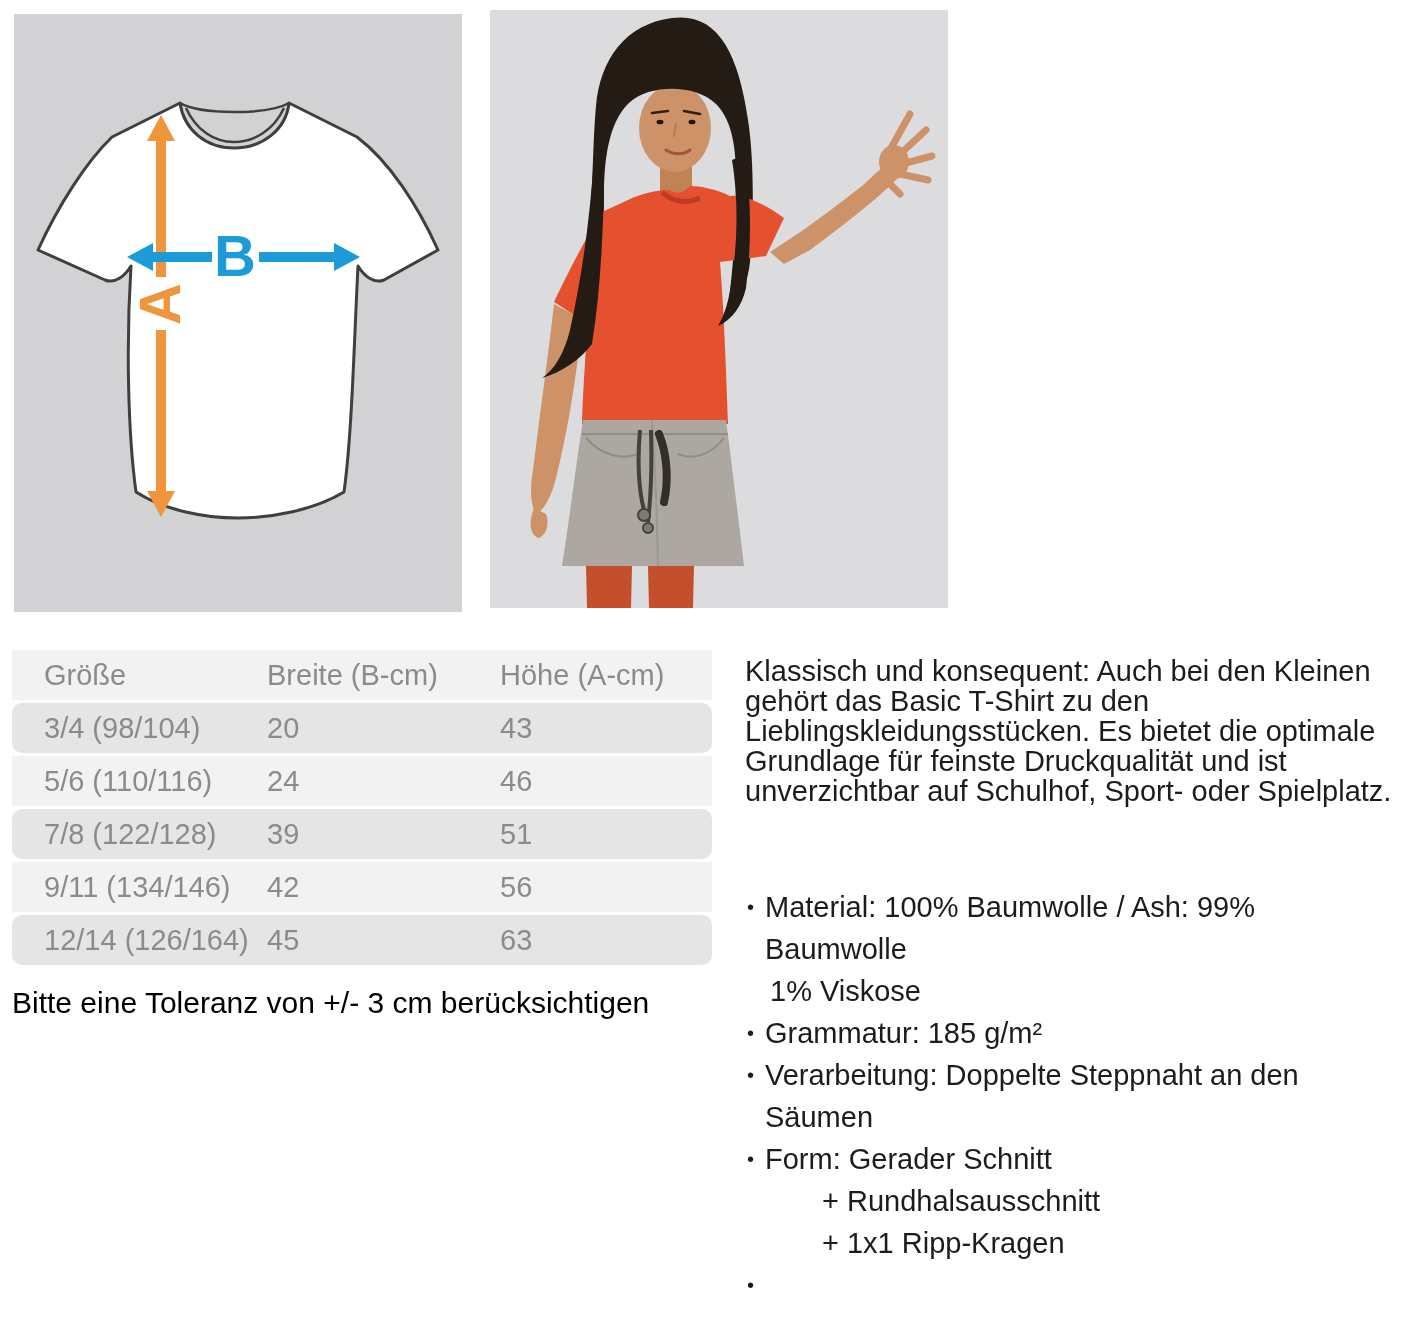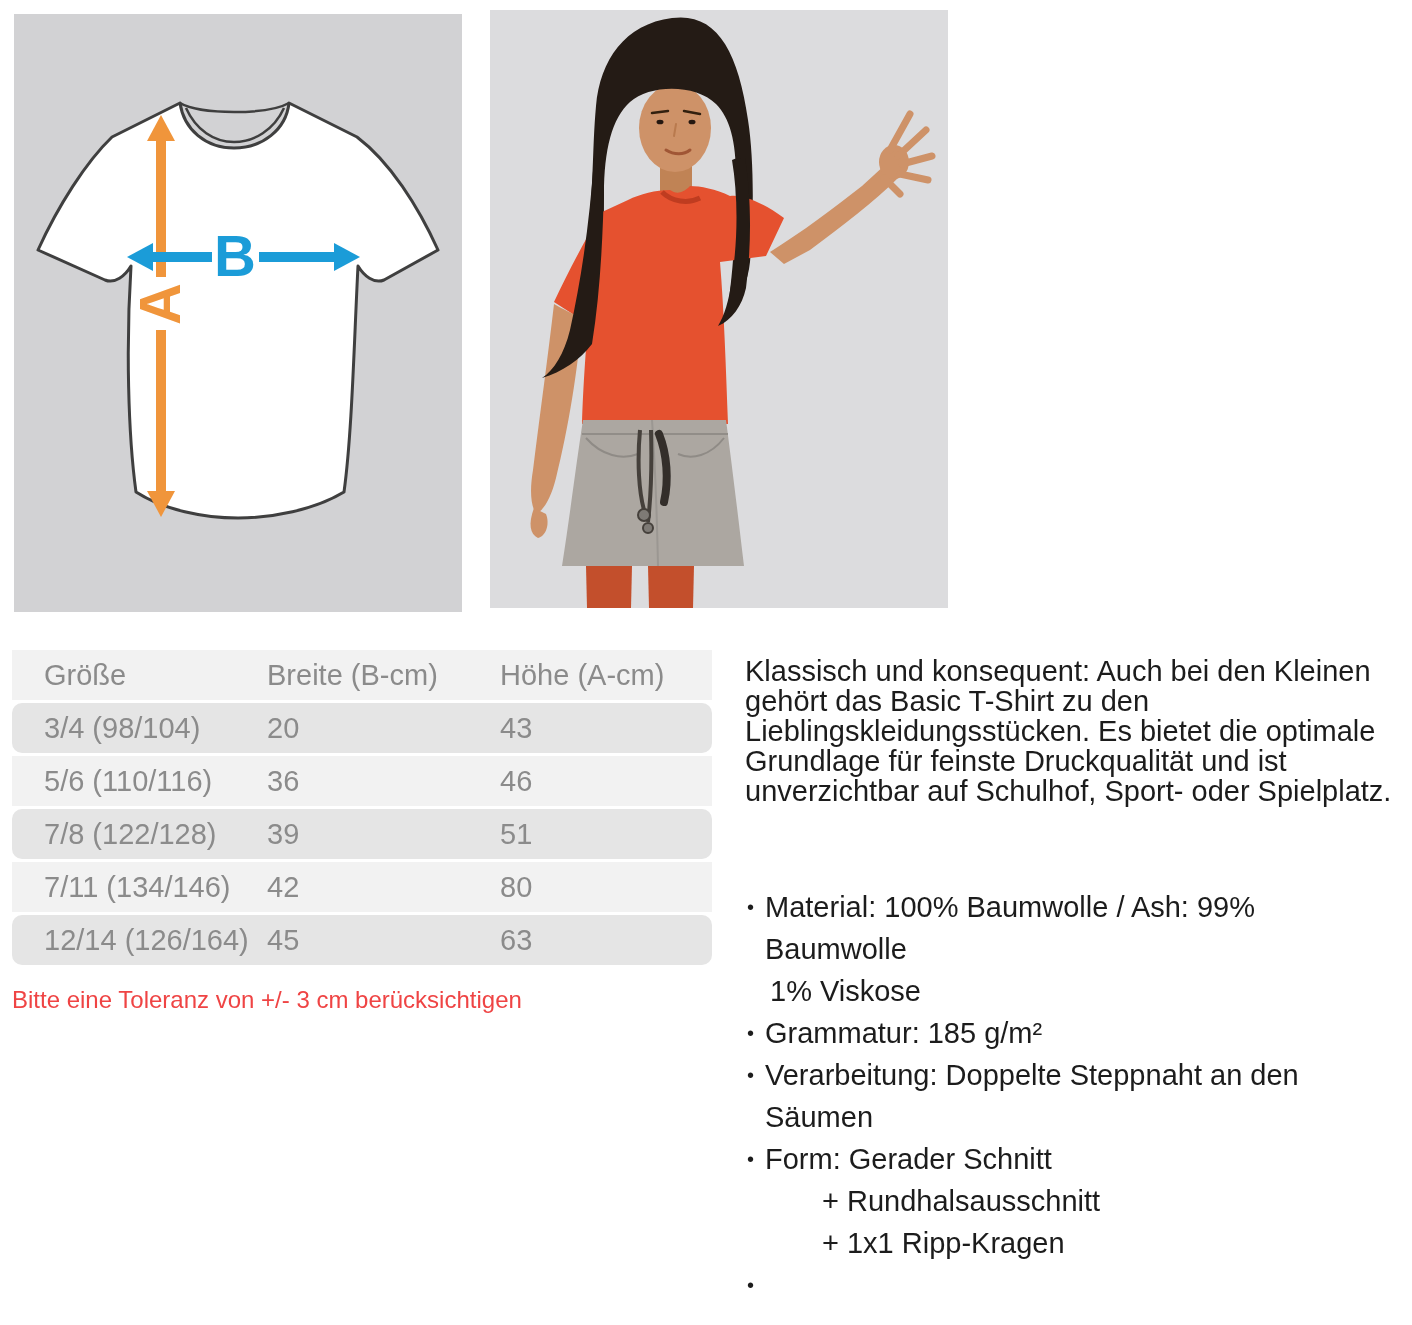--- a/index.html
+++ b/index.html
@@ -13,21 +13,21 @@
   
   .size-table{position:absolute;left:12px;top:650px;width:700px;font-size:29px;color:#8b8b8b;}
   .trow{position:relative;height:50px;margin-bottom:3px;text-align:right;}
   .trow.light{background:#f2f2f2;}
   .trow.dark{background:#e5e5e5;border-radius:10px;}
   .tcell{position:absolute;top:0;height:50px;line-height:50px;white-space:nowrap;}
   .tcell.c0{left:32px;}
   .tcell.c1{left:255px;}
   .tcell.c2{left:488px;}
 
-  .note{position:absolute;left:12px;top:986px;margin:0;font-size:24px;color:#ef4444;white-space:nowrap;}
+  .note{position:absolute;left:12px;top:986px;margin:0;font-size:30px;color:#000000;white-space:nowrap;}
 
   
   .description{position:absolute;left:745px;top:656px;width:667px;color:#1c1c1c;}
   .intro{margin:0;font-size:29px;line-height:30px;white-space:pre-line;}
   .features{margin-top:80px;font-size:29px;line-height:42px;}
   .fline{position:relative;padding-left:20px;white-space:pre-wrap;}
   .fline .dot{position:absolute;left:2px;top:0;font-size:20px;line-height:42px;}
   .fline.indent-1{padding-left:25px;}
   .fline.indent-2{padding-left:77px;}
 </style>
@@ -121,32 +121,32 @@
       <div class="tcell c1">Breite (B-cm)</div>
     </div>
     <div>
         <div class="trow dark">
           <div class="tcell c0">3/4 (98/104)</div>
           <div class="tcell c1">20</div>
           <div class="tcell c2">43</div>
         </div>
         <div class="trow light">
           <div class="tcell c0">5/6 (110/116)</div>
-          <div class="tcell c1">36</div>
+          <div class="tcell c1">24</div>
           <div class="tcell c2">46</div>
         </div>
         <div class="trow dark">
           <div class="tcell c0">7/8 (122/128)</div>
           <div class="tcell c1">39</div>
           <div class="tcell c2">51</div>
         </div>
         <div class="trow light">
-          <div class="tcell c0">7/11 (134/146)</div>
+          <div class="tcell c0">9/11 (134/146)</div>
           <div class="tcell c1">42</div>
-          <div class="tcell c2">80</div>
+          <div class="tcell c2">56</div>
         </div>
         <div class="trow dark">
           <div class="tcell c0">12/14 (126/164)</div>
           <div class="tcell c1">45</div>
           <div class="tcell c2">63</div>
         </div>
       </div>
   </div>
 
   <p class="note">Bitte eine Toleranz von +/- 3 cm berücksichtigen</p>

